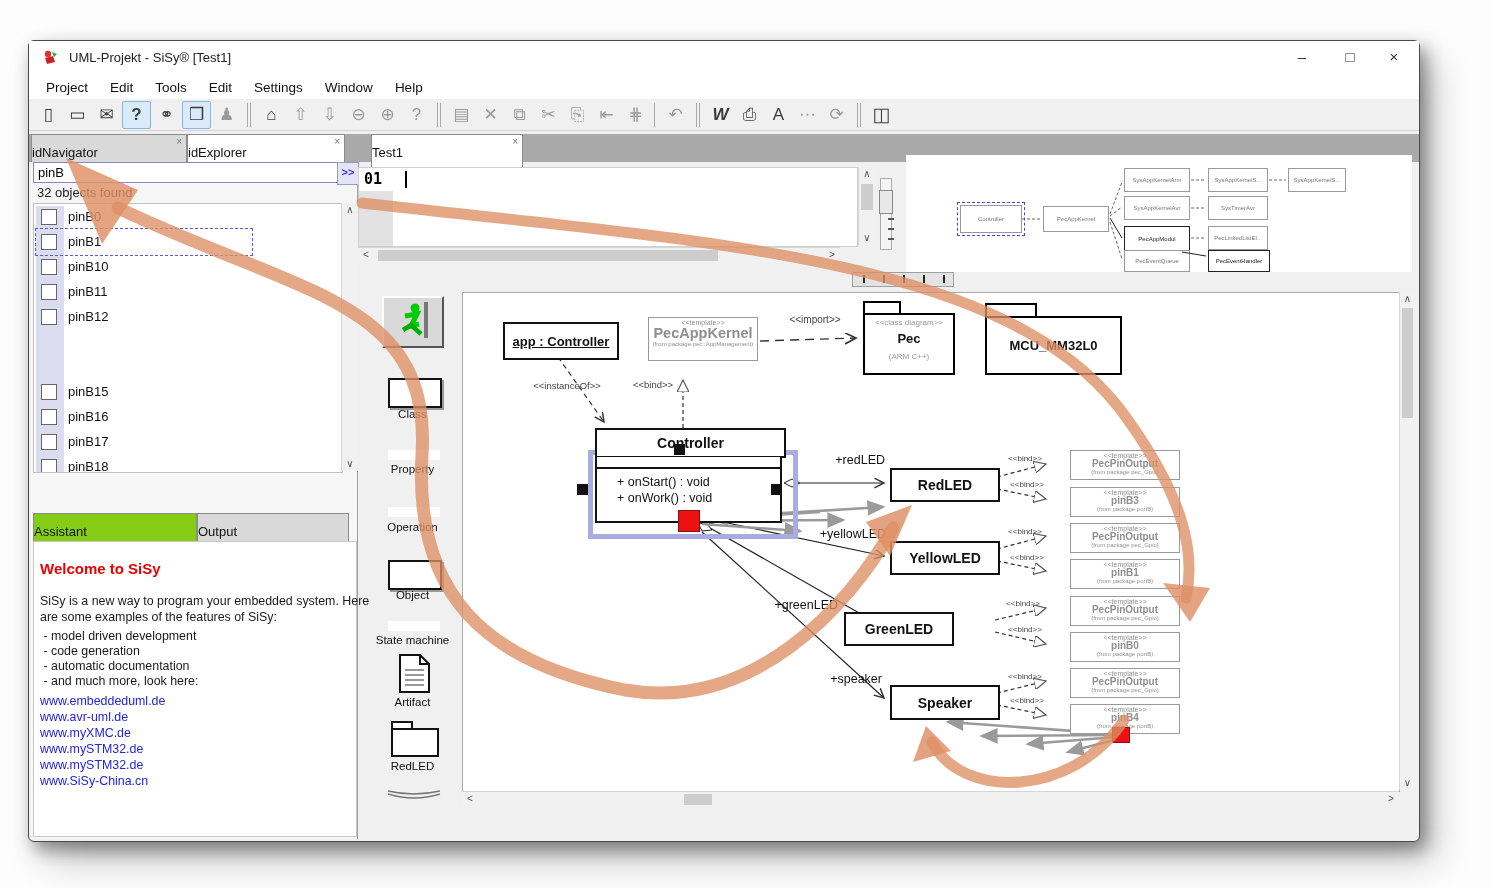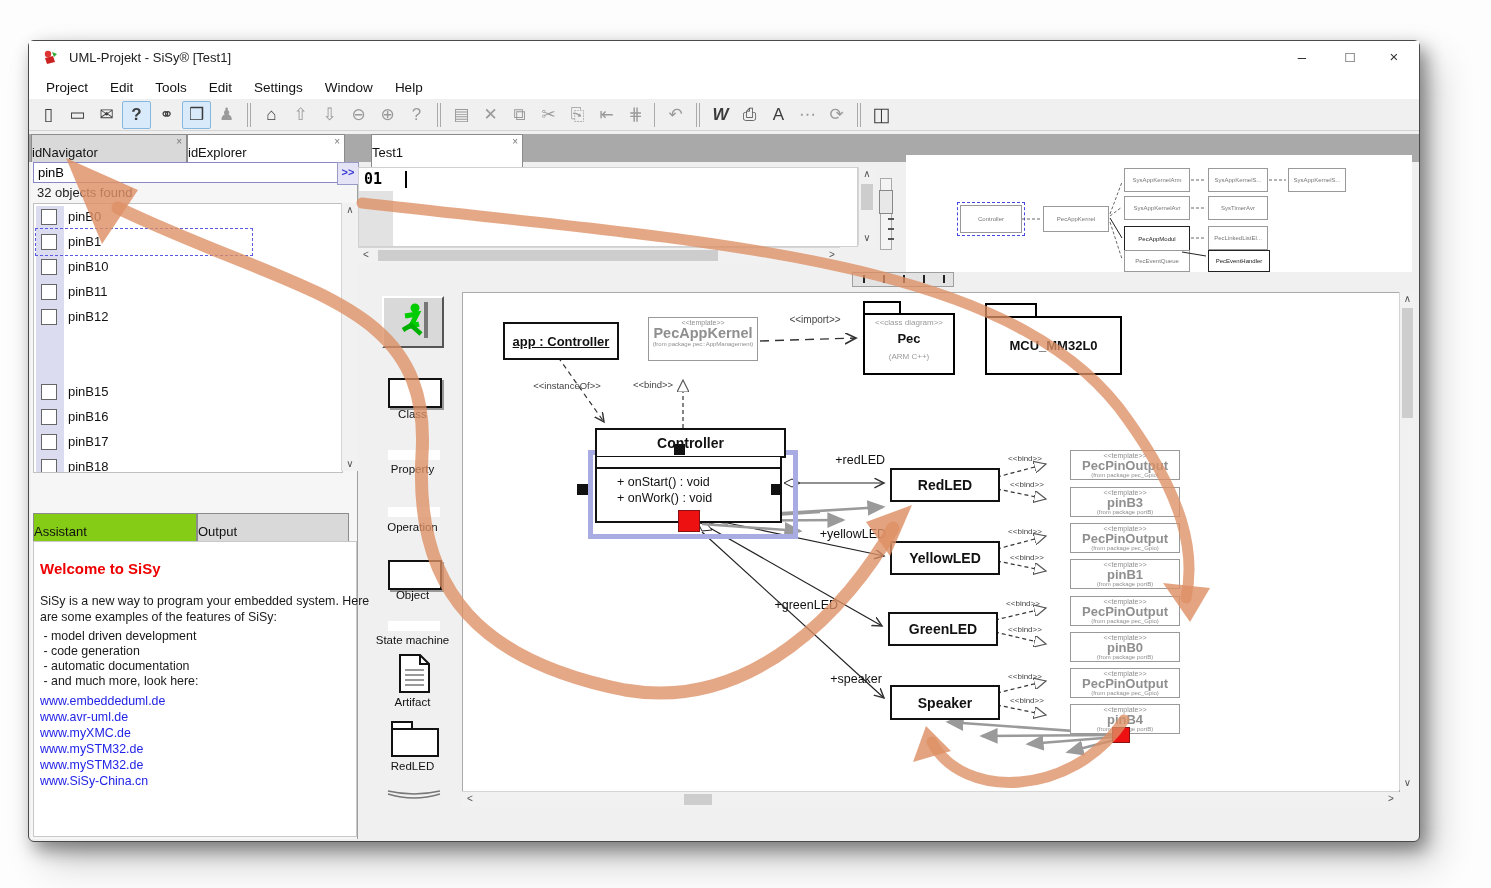--- a/index.html
+++ b/index.html
@@ -63,21 +63,21 @@
   .pal-bar{position:absolute;background:#fff;width:52px;height:10px}
   .runbtn{position:absolute;left:382px;top:296px;width:58px;height:48px;background:#d9d9d9;
           border-top:2px solid #fff;border-left:2px solid #fff;border-right:2px solid #555;border-bottom:2px solid #555}
   
   .canvas{position:absolute;left:462px;top:292px;width:936px;height:498px;background:#fff;border:1px solid #aaa}
   
   .z{z-index:45}
   .clsbox{position:absolute;border:2px solid #111;background:#fff;display:flex;align-items:center;justify-content:center;font-weight:bold;font-size:14px;z-index:45}
   .tpl{position:absolute;width:110px;height:30px;border:1px solid #999;background:#fff;text-align:center;color:#8f8f8f;z-index:45;line-height:1;padding-top:1px;box-sizing:border-box}
   .tpl .st{font-size:7px}
-  .tpl .nm{font-size:13px;font-weight:bold;margin-top:0px}
+  .tpl .nm{font-size:10px;font-weight:bold;margin-top:0px}
   .tpl .fr{font-size:6px}
   .stereo{position:absolute;font-size:8px;color:#444;text-align:center;z-index:46;background:transparent}
   .assoc-lbl{position:absolute;font-size:12.5px;color:#111;text-align:right;z-index:46}
   .handle{position:absolute;width:11px;height:11px;background:#111;z-index:56}
   .handle.red{width:20px;height:20px;background:#ee1111;border:1px solid #881111}
   .selframe{position:absolute;border:5px solid #a9abe3;z-index:44}
   svg{position:absolute;left:0;top:0;pointer-events:none}
   #svg-lines{z-index:40}
   #svg-annot{z-index:70}
   .hstrip{position:absolute;background:#f1f1f1;border-top:1px solid #d5d5d5}
@@ -357,21 +357,21 @@
 <div class="handle" style="left:771px;top:484px"></div>
 <div class="handle red" style="left:678px;top:510px"></div>
 
 <div class="assoc-lbl" style="left:795px;top:453px;width:90px">+redLED</div>
 <div class="assoc-lbl" style="left:790px;top:527px;width:96px">+yellowLED</div>
 <div class="assoc-lbl" style="left:740px;top:598px;width:98px">+greenLED</div>
 <div class="assoc-lbl" style="left:790px;top:672px;width:92px">+speaker</div>
 
 <div class="clsbox" style="left:890px;top:468px;width:106px;height:30px">RedLED</div>
 <div class="clsbox" style="left:890px;top:541px;width:106px;height:30px">YellowLED</div>
-<div class="clsbox" style="left:888px;top:612px;width:106px;height:30px">GreenLED</div>
+<div class="clsbox" style="left:844px;top:612px;width:106px;height:30px">GreenLED</div>
 <div class="clsbox" style="left:890px;top:685px;width:106px;height:31px">Speaker</div>
 
 <div class="stereo" style="left:1000px;top:454px;width:50px">&lt;&lt;bind&gt;&gt;</div>
 <div class="stereo" style="left:1002px;top:480px;width:50px">&lt;&lt;bind&gt;&gt;</div>
 <div class="stereo" style="left:1000px;top:527px;width:50px">&lt;&lt;bind&gt;&gt;</div>
 <div class="stereo" style="left:1002px;top:553px;width:50px">&lt;&lt;bind&gt;&gt;</div>
 <div class="stereo" style="left:998px;top:599px;width:50px">&lt;&lt;bind&gt;&gt;</div>
 <div class="stereo" style="left:1000px;top:625px;width:50px">&lt;&lt;bind&gt;&gt;</div>
 <div class="stereo" style="left:1000px;top:672px;width:50px">&lt;&lt;bind&gt;&gt;</div>
 <div class="stereo" style="left:1002px;top:696px;width:50px">&lt;&lt;bind&gt;&gt;</div>

